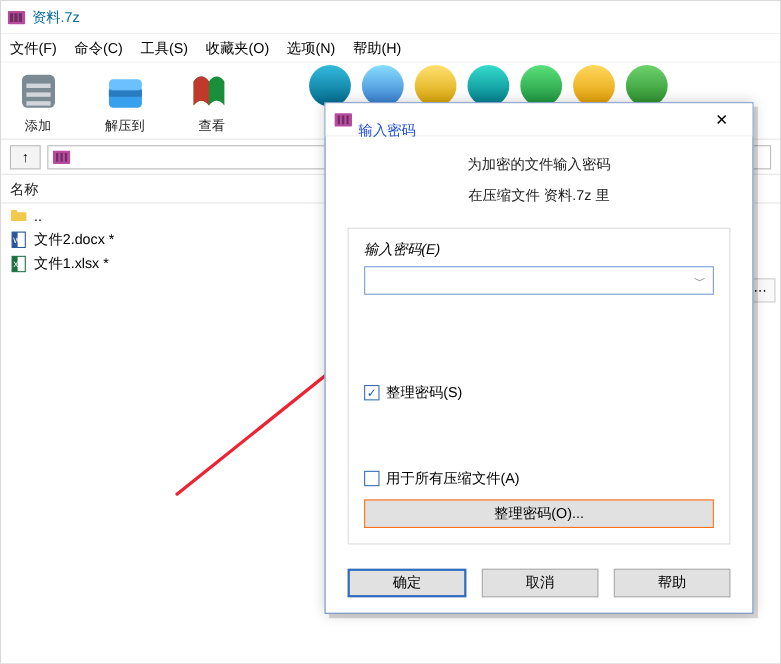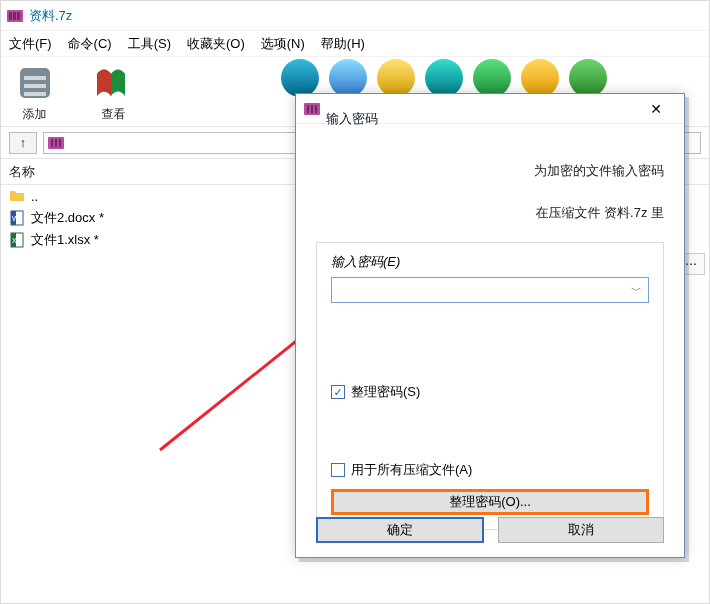--- a/index.html
+++ b/index.html
@@ -31,32 +31,32 @@
   .file-row { height:22px; display:flex; align-items:center; padding:0 8px; gap:6px;}
   .file-row .fico{width:16px;height:16px;display:flex;align-items:center;justify-content:center;}
 
   
   .arrow-svg{position:absolute;left:150px;top:180px;width:250px;height:280px;pointer-events:none;z-index:5;}
 
   
   .dialog { position:absolute; left:295px; top:93px; width:390px; height:465px; background:#fff; border:1px solid #6b8bbf; box-shadow:4px 4px 0 rgba(0,0,0,.15), 0 0 12px rgba(0,0,0,.2); z-index:10;}
   .dlg-title{height:30px;background:#fff;border-bottom:1px solid #eee;display:flex;align-items:center;padding:0 8px;}
   .dlg-title .icon{width:16px;height:16px;margin-right:6px;}
-  .dlg-title .t{font-size:13px;color:#0f172a;flex:1;margin-top:20px;}
+  .dlg-title .t{font-size:13px;color:#1d4ed8;flex:1;margin-top:20px;}
   .dlg-close{width:40px;height:24px;display:flex;align-items:center;justify-content:center;font-size:14px;}
   .dlg-body{padding:14px 20px; font-size:13px;}
-  .cline{ text-align:right; margin:24px 0 10px; color:#222;}
+  .cline{ text-align:center; margin:3px 0 10px; color:#222;}
   .field-group{border:1px solid #dcdcdc; padding:10px 14px 14px; margin-top:20px; position:relative;}
   .password-label{margin-bottom:6px;font-style:italic;}
   .pw-input{width:100%; height:26px; border:1px solid #7a9fd4; background:#fff; display:flex; align-items:center; padding:0 6px;}
   .pw-input .dd{margin-left:auto; font-size:11px; color:#666;}
   .chk{display:flex;align-items:center;gap:6px;margin-top:80px;}
   .chkbox{width:14px;height:14px;border:1px solid #3b6fb5;background:#fff;display:flex;align-items:center;justify-content:center;font-size:11px;color:#1957b6;}
   .all-group{margin-top:60px;}
-  .org-btn{width:100%;height:26px;border:3px solid #f97316;background:#e1e1e1;margin-top:10px;font-size:13px;display:flex;align-items:center;justify-content:center;}
+  .org-btn{width:100%;height:26px;border:1px solid #f97316;background:#e1e1e1;margin-top:10px;font-size:13px;display:flex;align-items:center;justify-content:center;}
   .dlg-btns{position:absolute;left:0;right:0;bottom:14px;display:flex;justify-content:space-between;padding:0 20px;gap:14px;}
   .dbtn{flex:1;height:26px;border:1px solid #adadad;background:#e1e1e1;font-size:13px;display:flex;align-items:center;justify-content:center;}
   .dbtn.primary{border:2px solid #2f6bc0;background:#e1e1e1;}
   .ext-more{position:absolute; right:4px; top:252px; width:28px; height:22px; border:1px solid #ccc;background:#f9f9f9;display:flex;align-items:center;justify-content:center;font-size:12px;z-index:1;}
 </style>
 </head>
 <body>
 
 <div class="main-window">
 
@@ -85,20 +85,30 @@
     <div class="tool-btn">
       <span class="ico">
         <svg width="42" height="42" viewBox="0 0 42 42">
             <rect x="6" y="6" width="30" height="30" rx="5" fill="#7b8a93"></rect>
             <rect x="10" y="14" width="22" height="4" fill="#d0d6da"></rect>
             <rect x="10" y="22" width="22" height="4" fill="#d0d6da"></rect>
             <rect x="10" y="30" width="22" height="4" fill="#d0d6da"></rect>
           </svg>
       </span>
       <span>添加</span>
+    </div>
+    <div class="tool-btn">
+      <span class="ico">
+        <svg width="42" height="42" viewBox="0 0 42 42">
+            <rect x="6" y="16" width="30" height="20" rx="4" fill="#39a0ed"></rect>
+            <path d="M6 20h30v6H6z" fill="#2a7cc0"></path>
+            <rect x="6" y="10" width="30" height="10" rx="4" fill="#6cc0ff"></rect>
+          </svg>
+      </span>
+      <span>解压到</span>
     </div>
     <div class="tool-btn">
       <span class="ico">
         <svg width="42" height="42" viewBox="0 0 42 42">
             <path d="M4 34V12c4-6 10-6 14 0 4-6 10-6 14 0v22c-4-6-10-6-14 0-4-6-10-6-14 0z" fill="#1a8f3a"></path>
             <path d="M4 34V12c4-6 10-6 14 0v22c-4-6-10-6-14 0z" fill="#c0392b"></path>
           </svg>
       </span>
       <span>查看</span>
     </div>
@@ -222,14 +232,17 @@
     </div>
   </div>
 
   <div class="dlg-btns">
     <div class="dbtn primary">
       <span>确定</span>
     </div>
     <div class="dbtn">
       <span>取消</span>
     </div>
+    <div class="dbtn">
+      <span>帮助</span>
+    </div>
   </div>
 </div>
 
 </body></html>

